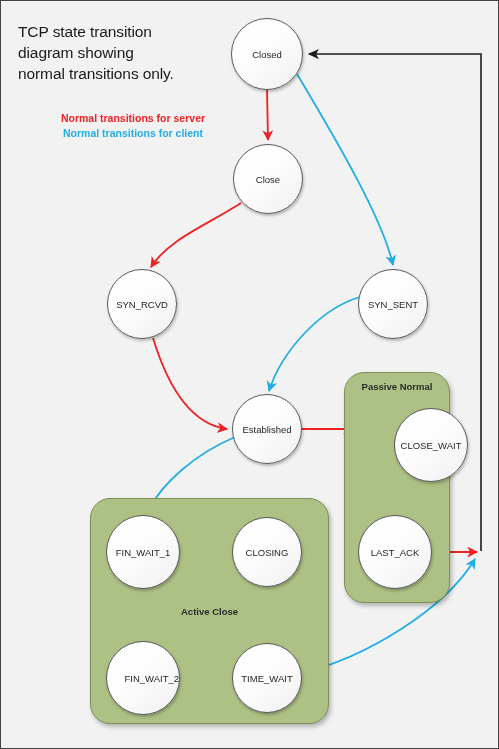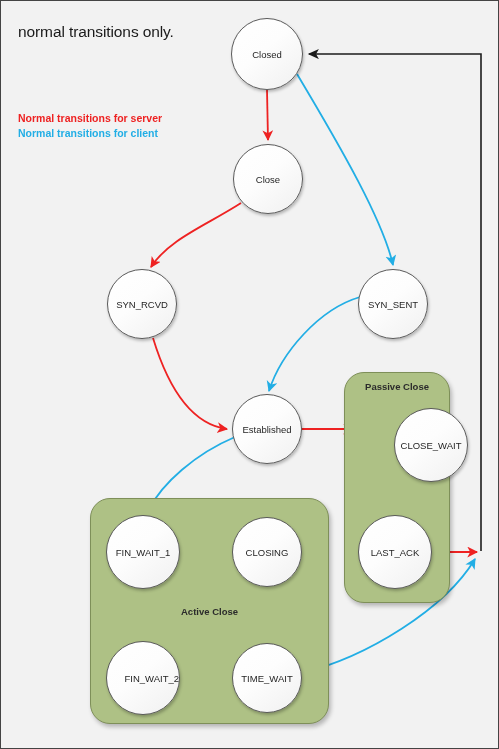--- a/index.html
+++ b/index.html
@@ -18,21 +18,21 @@
 
   .title{
     position:absolute;
     left:17px;top:20px;
     width:210px;
     font-size:15.5px;
     line-height:21px;
     color:#1a1a1a;
     letter-spacing:-0.1px;
   }
-  .legend{position:absolute;left:17px;top:110px;width:230px;}
+  .legend{position:absolute;left:17px;top:110px;width:230px;text-align:center;}
   .legend div{font-size:10.5px;line-height:15px;font-weight:bold;}
   .legend .server{color:#ee2222;}
   .legend .client{color:#22AEE5;}
 
   .group{
     position:absolute;
     background:#aec185;
     border:1px solid #7e8f59;
     border-radius:20px;
     box-shadow:2px 3px 4px rgba(0,0,0,0.25);
@@ -90,30 +90,32 @@
 
     <path d="M296,73 C342,150 382,220 392,264" fill="none" stroke="#22AEE5" stroke-width="1.8" marker-end="url(#ar-cyan)"></path>
     <path d="M359,296 C318,308 280,352 268,390" fill="none" stroke="#22AEE5" stroke-width="1.8" marker-end="url(#ar-cyan)"></path>
     <path d="M234,436 C196,452 160,482 146,512" fill="none" stroke="#22AEE5" stroke-width="1.8" marker-end="url(#ar-cyan)"></path>
     <path d="M142,588 L142,638" fill="none" stroke="#22AEE5" stroke-width="1.8" marker-end="url(#ar-cyan)"></path>
     <path d="M179,677 L229,677" fill="none" stroke="#22AEE5" stroke-width="1.8" marker-end="url(#ar-cyan)"></path>
     <path d="M301,672 C366,656 444,608 474,558" fill="none" stroke="#22AEE5" stroke-width="1.8" marker-end="url(#ar-cyan)"></path>
   </svg>
 
   <div class="title">
+    <div>TCP state transition</div>
+    <div>diagram showing</div>
     <div>normal transitions only.</div>
   </div>
 
   <div class="legend">
     <div class="server">Normal transitions for server</div>
     <div class="client">Normal transitions for client</div>
   </div>
 
   <div class="group" id="g-passive" style="left: 343px; top: 371px; width: 104px; height: 229px;">
-    <div class="group-label" style="top: 8px;">Passive Close</div>
+    <div class="group-label" style="top: 8px;">Passive Normal</div>
   </div>
   <div class="group" id="g-active" style="left: 89px; top: 497px; width: 237px; height: 224px;">
     <div class="group-label" style="top: 107px;">Active Close</div>
   </div>
 
   <div id="nodes-layer">
       <div class="node" style="left: 230px; top: 17px; width: 72px; height: 72px;">
         <span>Closed</span>
       </div>
       <div class="node" style="left: 232px; top: 143px; width: 70px; height: 70px;">

